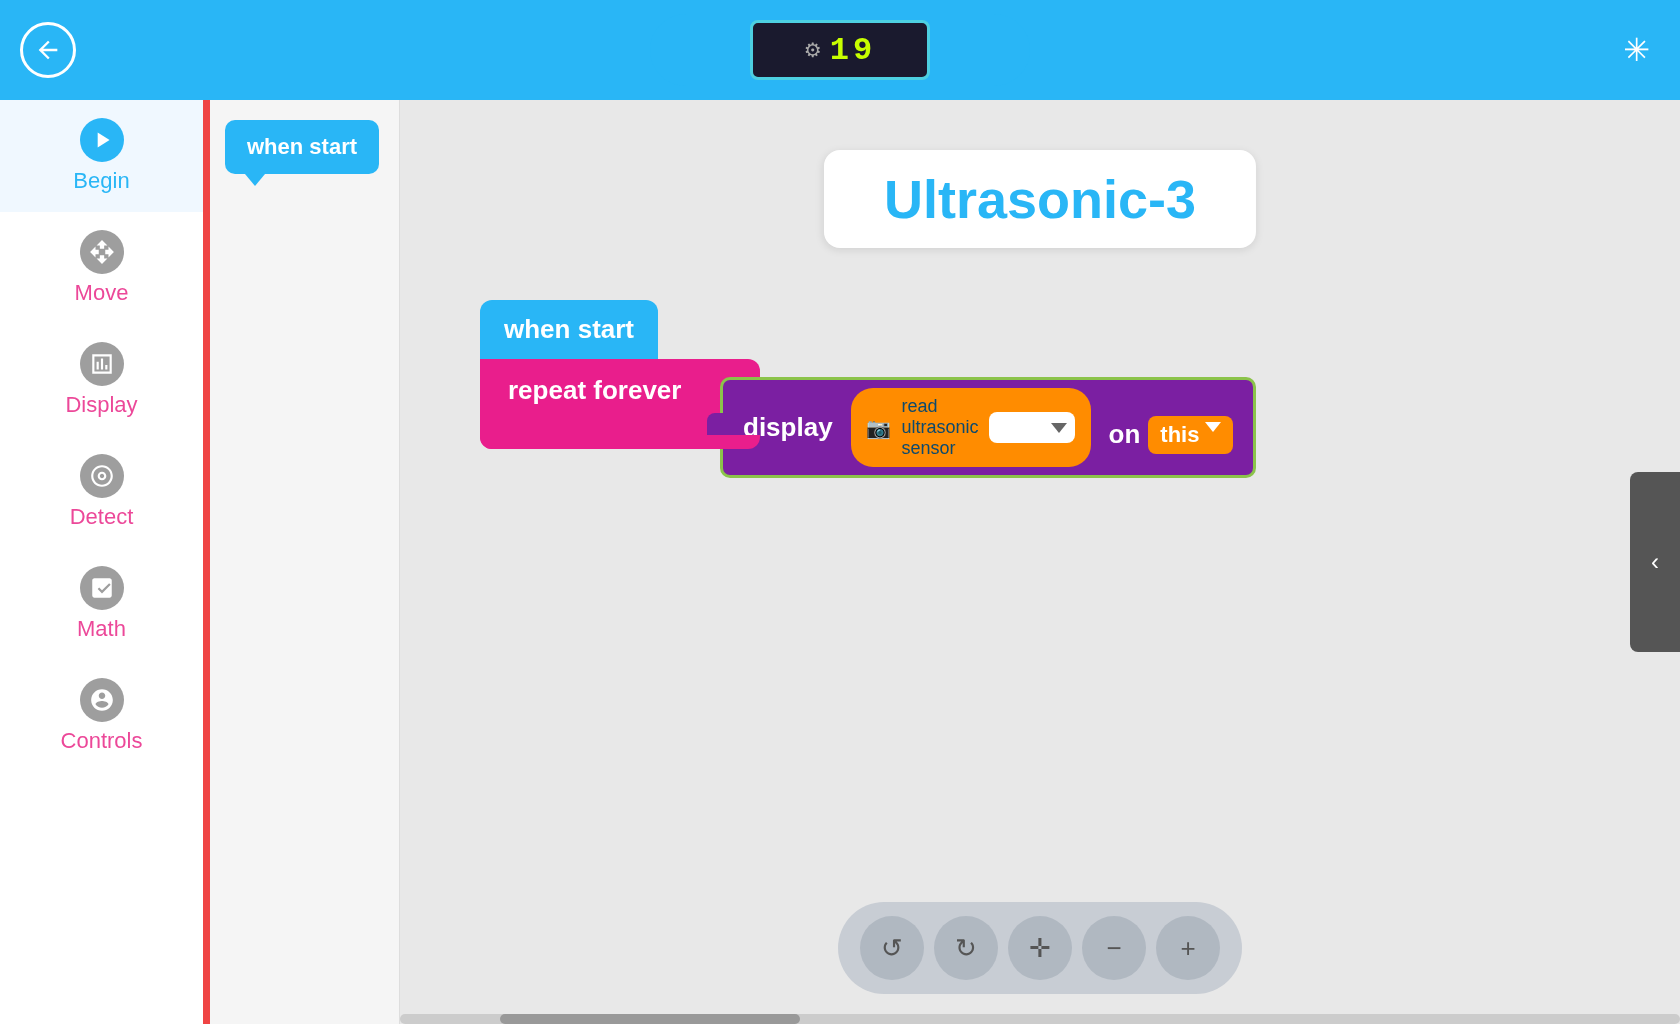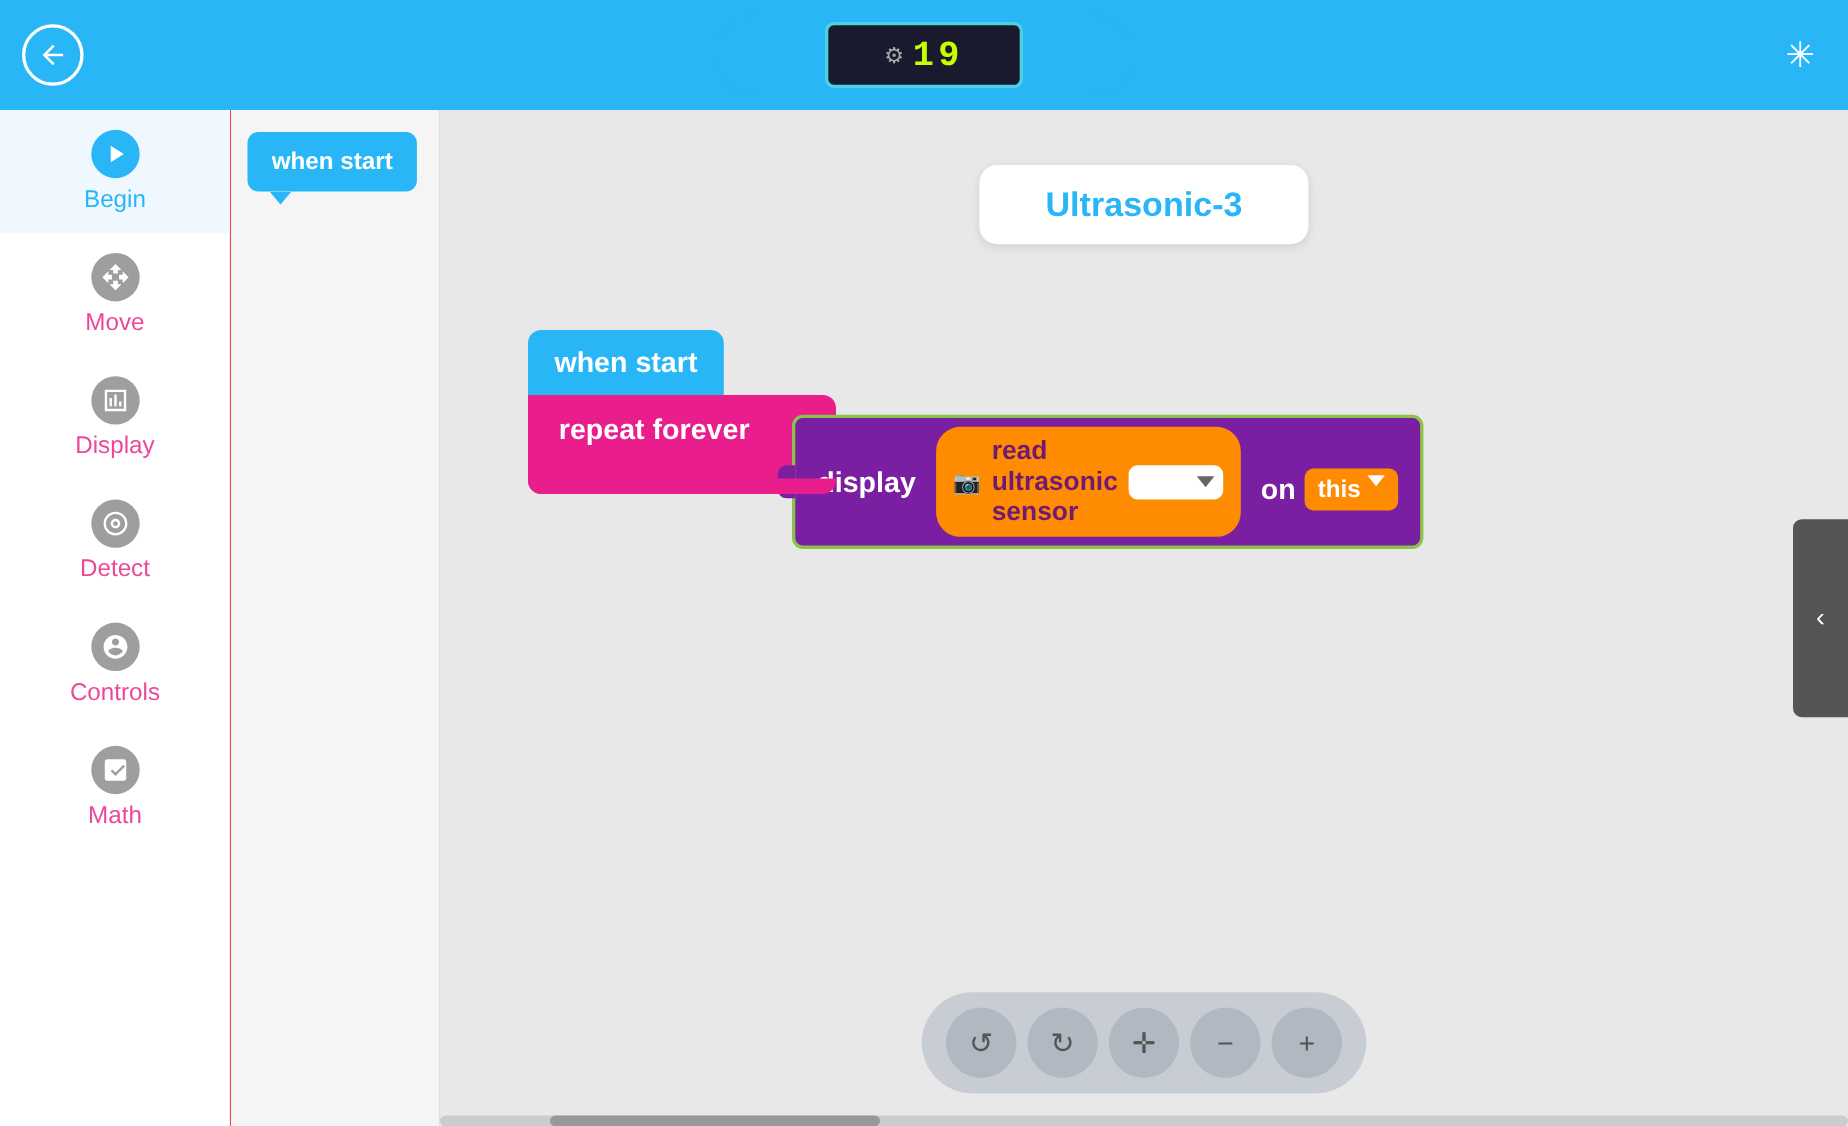--- a/index.html
+++ b/index.html
@@ -94,21 +94,21 @@
       height: 924px;
     }
 
     
     .sidebar {
       width: 210px;
       height: 100%;
       background: white;
       display: flex;
       flex-direction: column;
-      border-right: 1px solid #ef4444;
+      border-right: 7px solid #ef4444;
       flex-shrink: 0;
     }
 
     .sidebar-item {
       display: flex;
       flex-direction: column;
       align-items: center;
       justify-content: center;
       padding: 18px 10px;
       cursor: pointer;
@@ -196,21 +196,21 @@
 
     
     .canvas-title {
       position: absolute;
       top: 50px;
       left: 50%;
       transform: translateX(-50%);
       background: white;
       border-radius: 16px;
       padding: 18px 60px;
-      font-size: 31px;
+      font-size: 54px;
       font-weight: bold;
       color: #29b6f6;
       box-shadow: 0 2px 8px rgba(0,0,0,0.1);
     }
 
     
     .code-blocks {
       position: absolute;
       top: 200px;
       left: 80px;
@@ -284,23 +284,23 @@
       padding: 8px 16px;
       gap: 10px;
     }
 
     .sensor-icon {
       color: white;
       font-size: 20px;
     }
 
     .sensor-label {
-      color: #701a75;
-      font-size: 24px;
-      font-weight: bold;
+      color: #0c4a6e;
+      font-size: 18px;
+      font-weight: normal;
     }
 
     .port-selector {
       background: white;
       border-radius: 8px;
       padding: 4px 8px;
       display: flex;
       align-items: center;
       gap: 4px;
       font-size: 20px;
@@ -486,33 +486,33 @@
         <svg viewBox="0 0 24 24">
           <path d="M12 2C6.48 2 2 6.48 2 12s4.48 10 10 10 10-4.48 10-10S17.52 2 12 2zm0 18c-4.42 0-8-3.58-8-8s3.58-8 8-8 8 3.58 8 8-3.58 8-8 8zm0-12c-2.21 0-4 1.79-4 4s1.79 4 4 4 4-1.79 4-4-1.79-4-4-4zm0 6c-1.1 0-2-.9-2-2s.9-2 2-2 2 .9 2 2-.9 2-2 2z"></path>
         </svg>
       </div>
       <span class="sidebar-item-label">Detect</span>
     </div>
 
     <div class="sidebar-item">
       <div class="sidebar-icon gray">
         <svg viewBox="0 0 24 24">
-          <path d="M12 2C6.48 2 2 6.48 2 12s4.48 10 10 10 10-4.48 10-10S17.52 2 12 2zm0 3c1.66 0 3 1.34 3 3s-1.34 3-3 3-3-1.34-3-3 1.34-3 3-3zm0 14.2c-2.5 0-4.71-1.28-6-3.22.03-1.99 4-3.08 6-3.08 1.99 0 5.97 1.09 6 3.08-1.29 1.94-3.5 3.22-6 3.22z"></path>
+          <path d="M19 3H5c-1.1 0-2 .9-2 2v14c0 1.1.9 2 2 2h14c1.1 0 2-.9 2-2V5c0-1.1-.9-2-2-2zm-7 14l-4-4 1.41-1.41L12 14.17l6.59-6.59L20 9l-8 8z"></path>
         </svg>
       </div>
-      <span class="sidebar-item-label">Controls</span>
+      <span class="sidebar-item-label">Math</span>
     </div>
 
     <div class="sidebar-item">
       <div class="sidebar-icon gray">
         <svg viewBox="0 0 24 24">
-          <path d="M19 3H5c-1.1 0-2 .9-2 2v14c0 1.1.9 2 2 2h14c1.1 0 2-.9 2-2V5c0-1.1-.9-2-2-2zm-7 14l-4-4 1.41-1.41L12 14.17l6.59-6.59L20 9l-8 8z"></path>
+          <path d="M12 2C6.48 2 2 6.48 2 12s4.48 10 10 10 10-4.48 10-10S17.52 2 12 2zm0 3c1.66 0 3 1.34 3 3s-1.34 3-3 3-3-1.34-3-3 1.34-3 3-3zm0 14.2c-2.5 0-4.71-1.28-6-3.22.03-1.99 4-3.08 6-3.08 1.99 0 5.97 1.09 6 3.08-1.29 1.94-3.5 3.22-6 3.22z"></path>
         </svg>
       </div>
-      <span class="sidebar-item-label">Math</span>
+      <span class="sidebar-item-label">Controls</span>
     </div>
 
   </div>
 
   <div class="blocks-panel">
     <div class="when-start-block">
       <span>when start</span>
     </div>
   </div>
 

